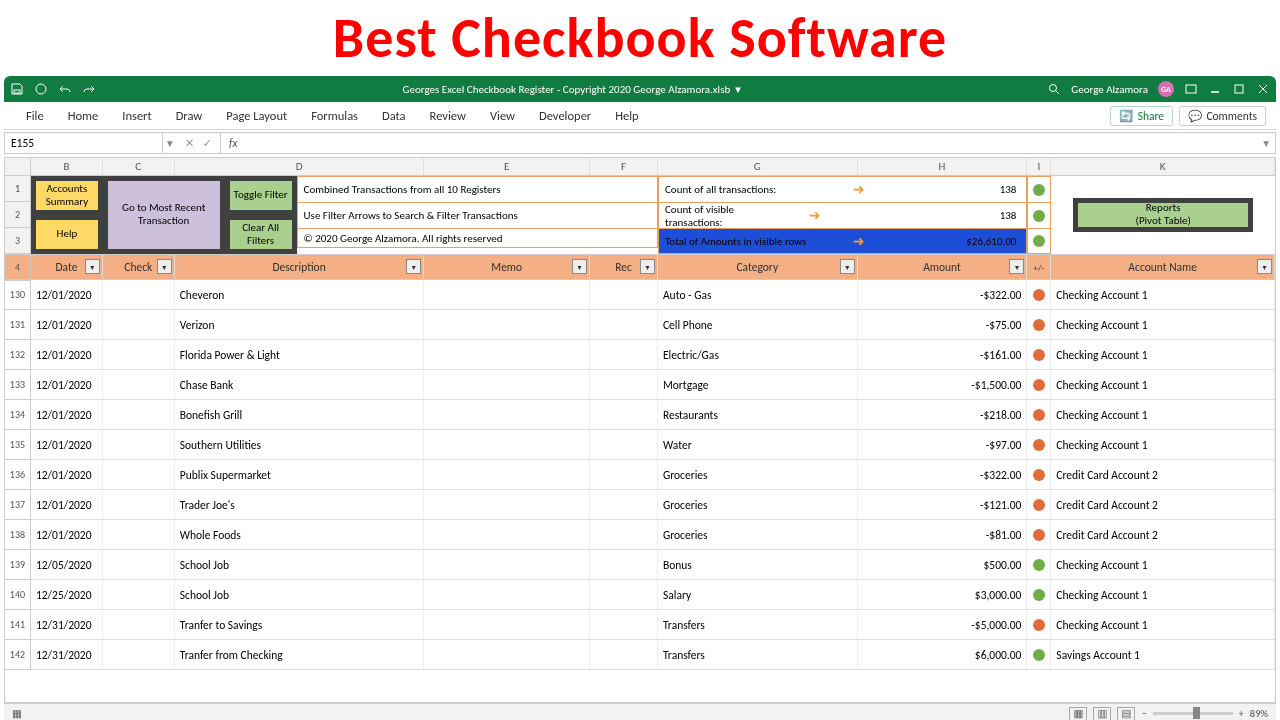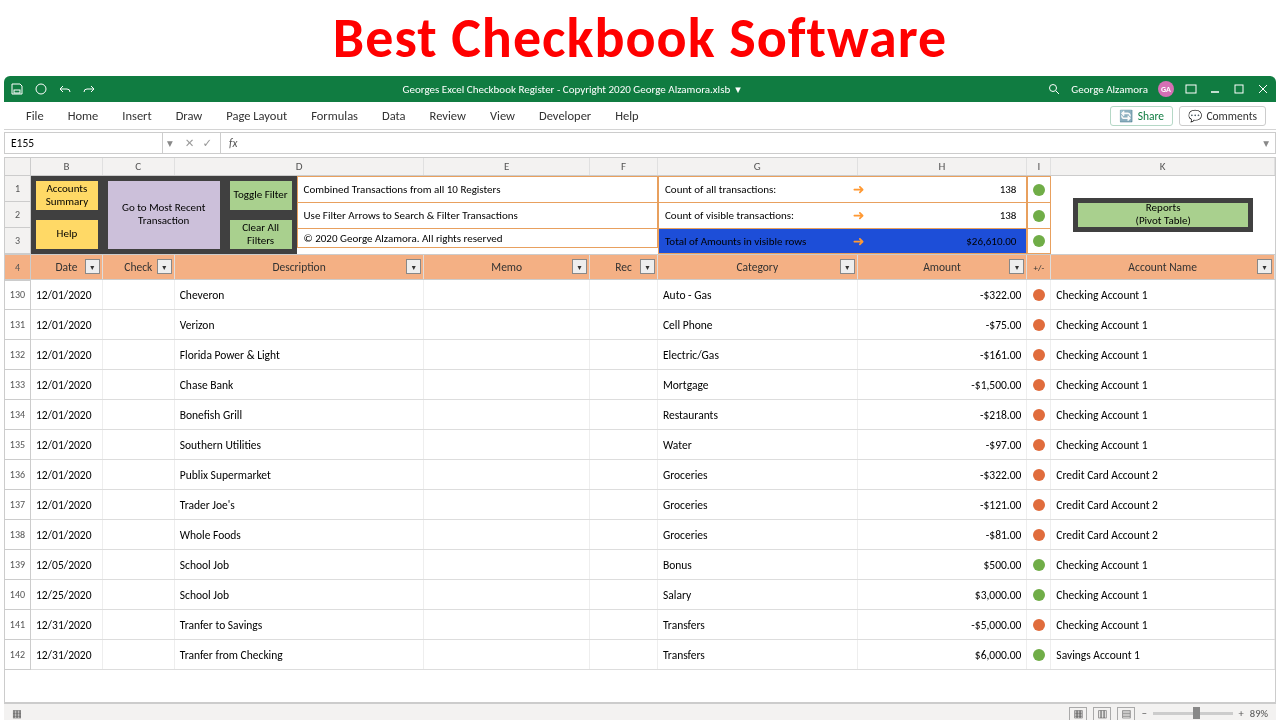--- a/index.html
+++ b/index.html
@@ -211,21 +211,21 @@
       <div class="info-box" style="height:20px;">© 2020 George Alzamora. All rights reserved</div>
     </div>
     <div style="width:370px;">
       <div class="info-box b1" style="height:26px;">
         <span style="flex:1">Count of all transactions:</span>
         <span class="arrow-cell">
             <span class="arrow">➜</span>
           </span>
         <span class="info-val" style="width:150px">138</span>
       </div>
-      <div class="info-box b1" style="height:26px;">
+      <div class="info-box b1" style="height:26px;gap:44px;">
         <span style="flex:1">Count of visible transactions:</span>
         <span class="arrow-cell">
             <span class="arrow">➜</span>
           </span>
         <span class="info-val" style="width:150px">138</span>
       </div>
       <div class="info-box" style="height:26px;background:#1d4ed8;">
         <span style="flex:1">Total of Amounts in visible rows</span>
         <span class="arrow-cell">
             <span class="arrow">➜</span>

